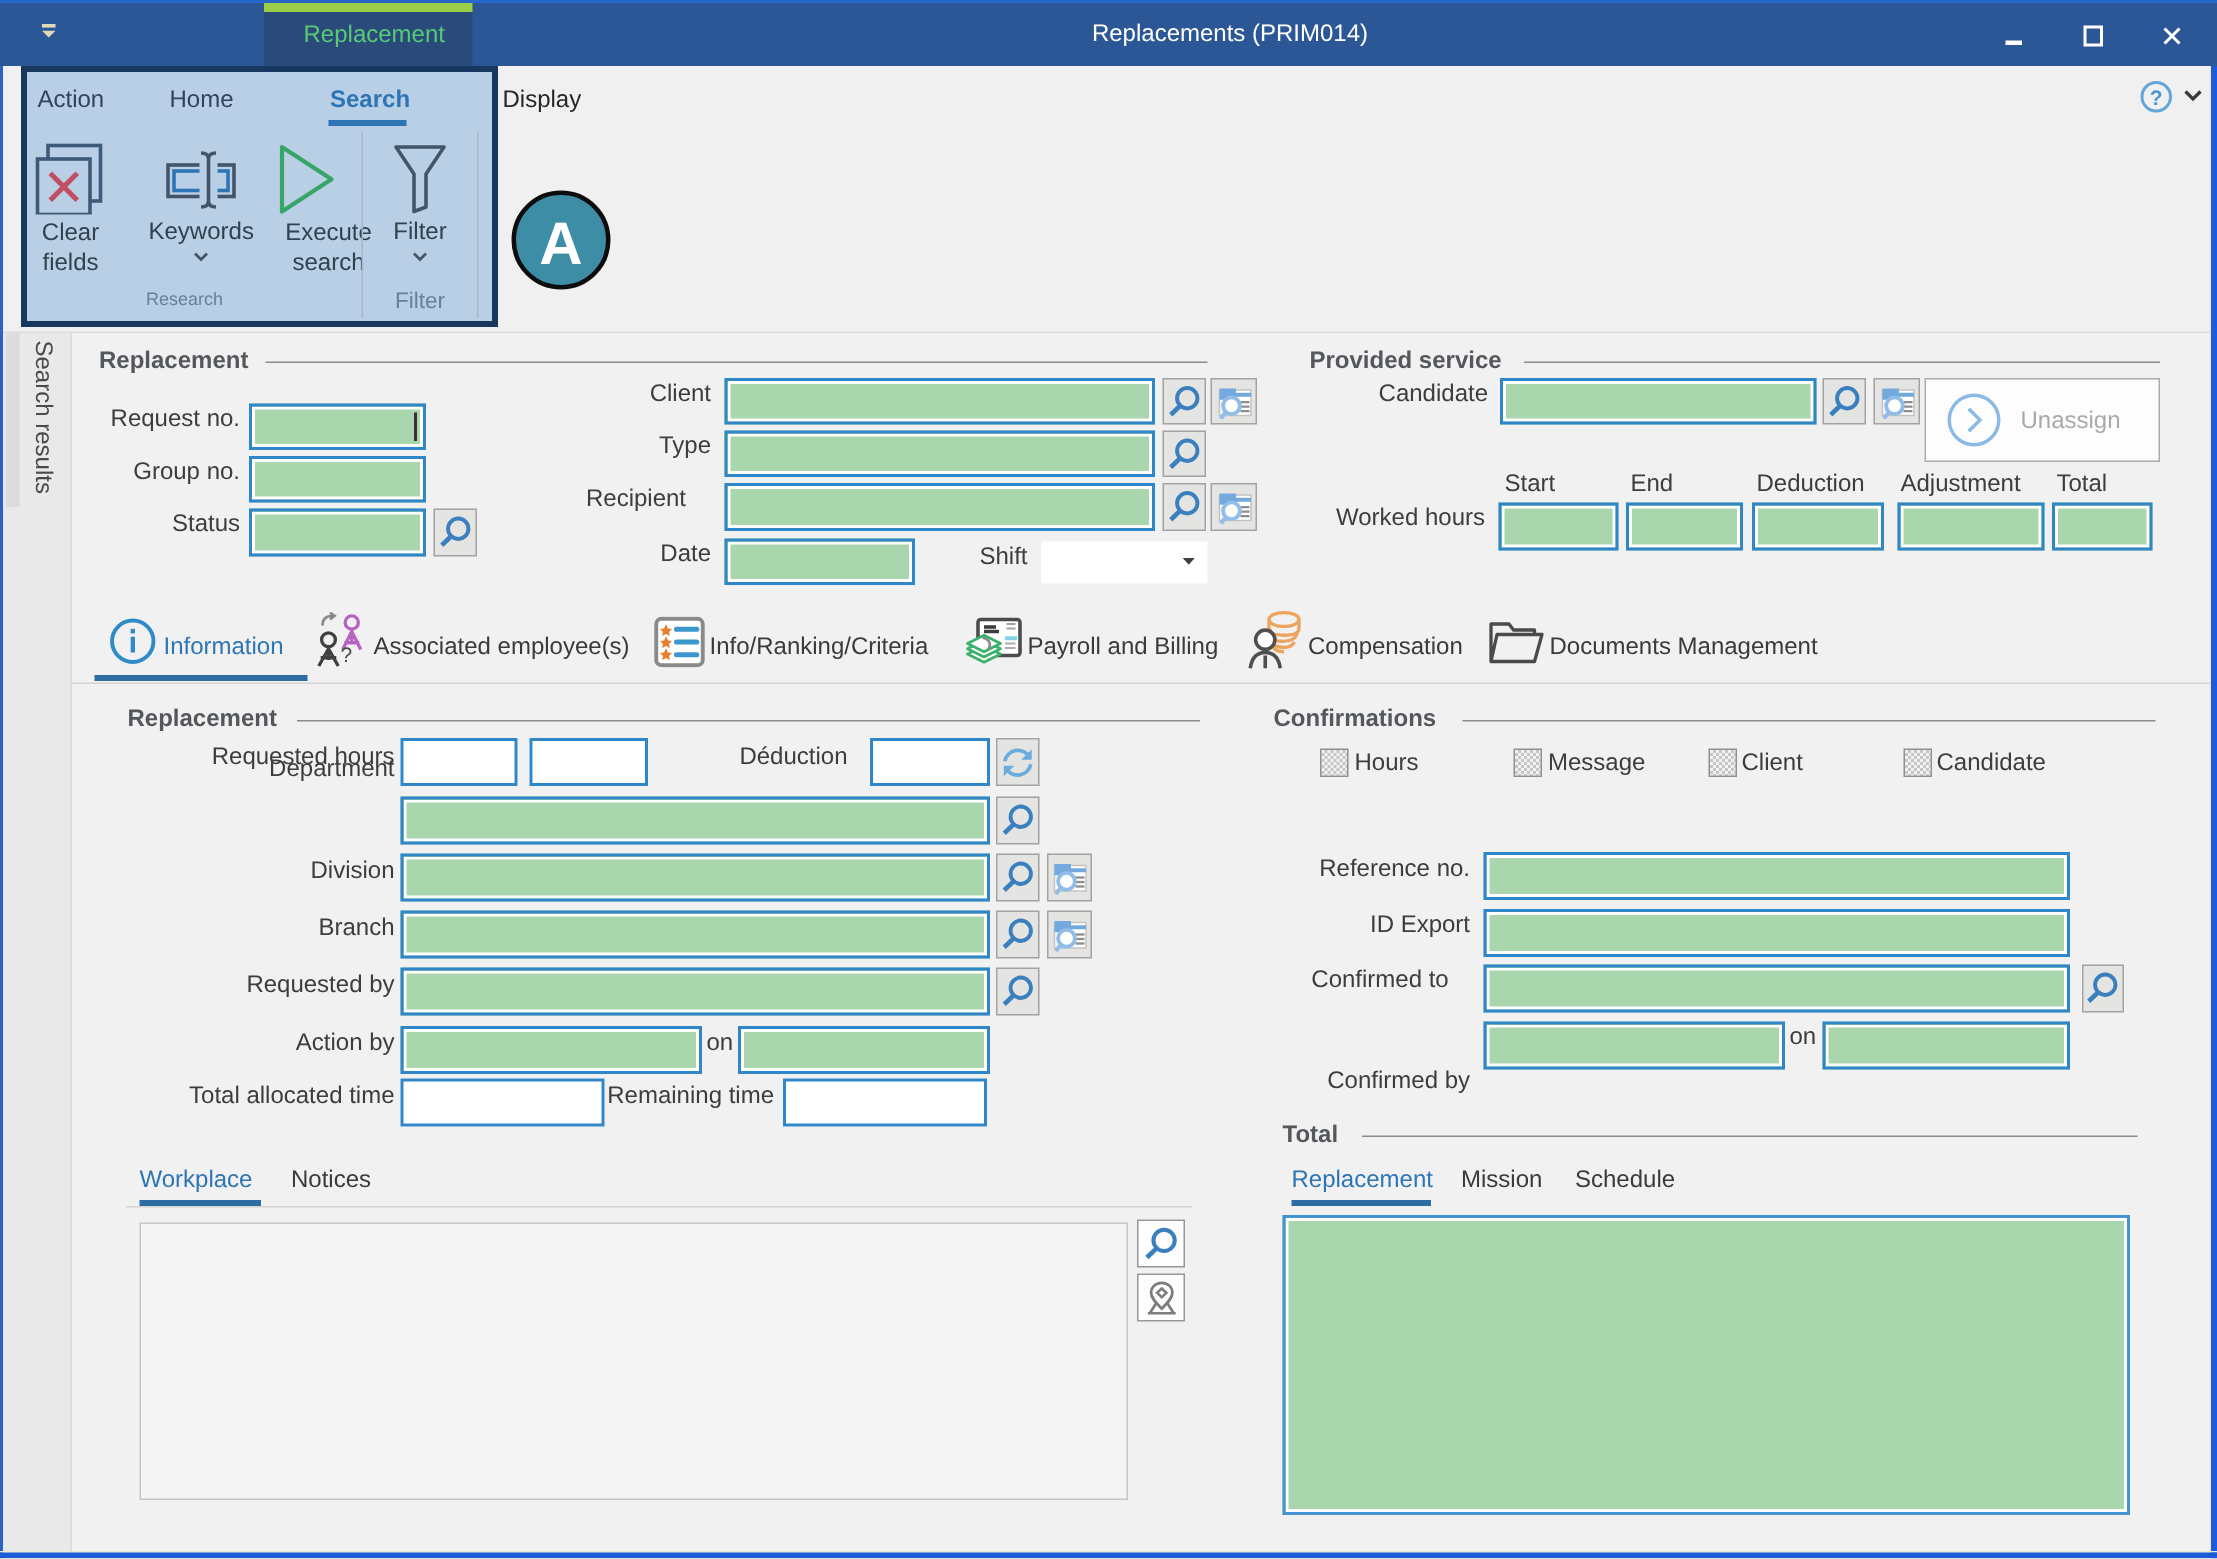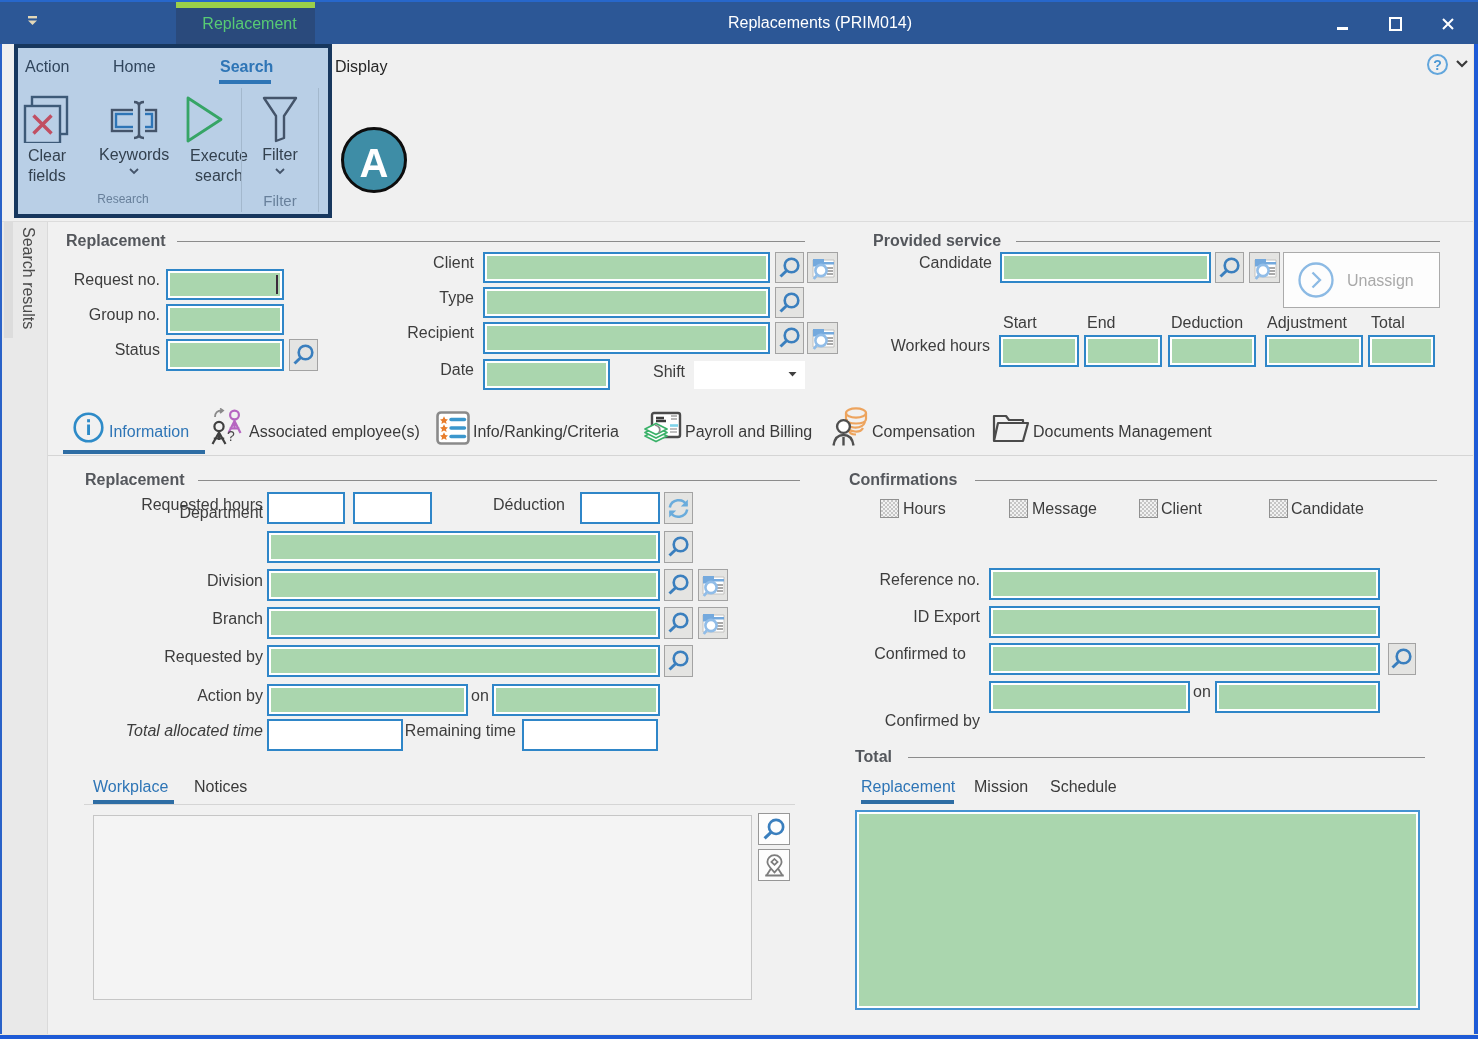--- a/index.html
+++ b/index.html
@@ -134,21 +134,21 @@
     </div>
 
 <div class="rlbl" style="left:374px;top:289px;width:100px;">Type</div>
 <div class="gin" style="left:483px;top:287px;width:287px;height:31px;"></div>
 <div class="gbtn" style="left:775px;top:287px;width:29px;height:31px;">
       <svg width="24" height="24" viewBox="0 0 24 24">
         <use href="#magi"></use>
       </svg>
     </div>
 
-<div class="rlbl" style="left:374px;top:324px;width:100px;">Recipient</div>
+<div class="rlbl" style="left:374px;top:324px;width:100px;text-align:center;">Recipient</div>
 <div class="gin" style="left:483px;top:322px;width:287px;height:32px;"></div>
 <div class="gbtn" style="left:775px;top:322px;width:29px;height:32px;">
       <svg width="24" height="24" viewBox="0 0 24 24">
         <use href="#magi"></use>
       </svg>
     </div>
 <div class="gbtn" style="left:807px;top:322px;width:31px;height:32px;">
       <svg width="26" height="26" viewBox="0 0 26 26">
         <use href="#fsrch"></use>
       </svg>
@@ -327,21 +327,21 @@
       <svg width="24" height="24" viewBox="0 0 24 24">
         <use href="#magi"></use>
       </svg>
     </div>
 
 <div class="rlbl" style="left:139px;top:687px;width:124px;">Action by</div>
 <div class="gin" style="left:267px;top:684px;width:201px;height:32px;"></div>
 <div class="lbl" style="left:471px;top:687px;">on</div>
 <div class="gin" style="left:492px;top:684px;width:168px;height:32px;"></div>
 
-<div class="rlbl" style="left:119px;top:722px;width:144px;font-style:italic;">Total allocated time</div>
+<div class="rlbl" style="left:119px;top:722px;width:144px;">Total allocated time</div>
 <div class="win2" style="left:267px;top:719px;width:136px;height:32px;"></div>
 <div class="rlbl" style="left:404px;top:722px;width:112px;">Remaining time</div>
 <div class="win2" style="left:522px;top:719px;width:136px;height:32px;"></div>
 
 <div class="gtitle" style="left:849px;top:471px;">Confirmations</div>
 <div class="gline" style="left:975px;top:480px;width:462px;"></div>
 <div class="cb" style="left:880px;top:499px;"></div>
 <div class="lbl" style="left:903px;top:500px;">Hours</div>
 <div class="cb" style="left:1009px;top:499px;"></div>
 <div class="lbl" style="left:1032px;top:500px;">Message</div>

